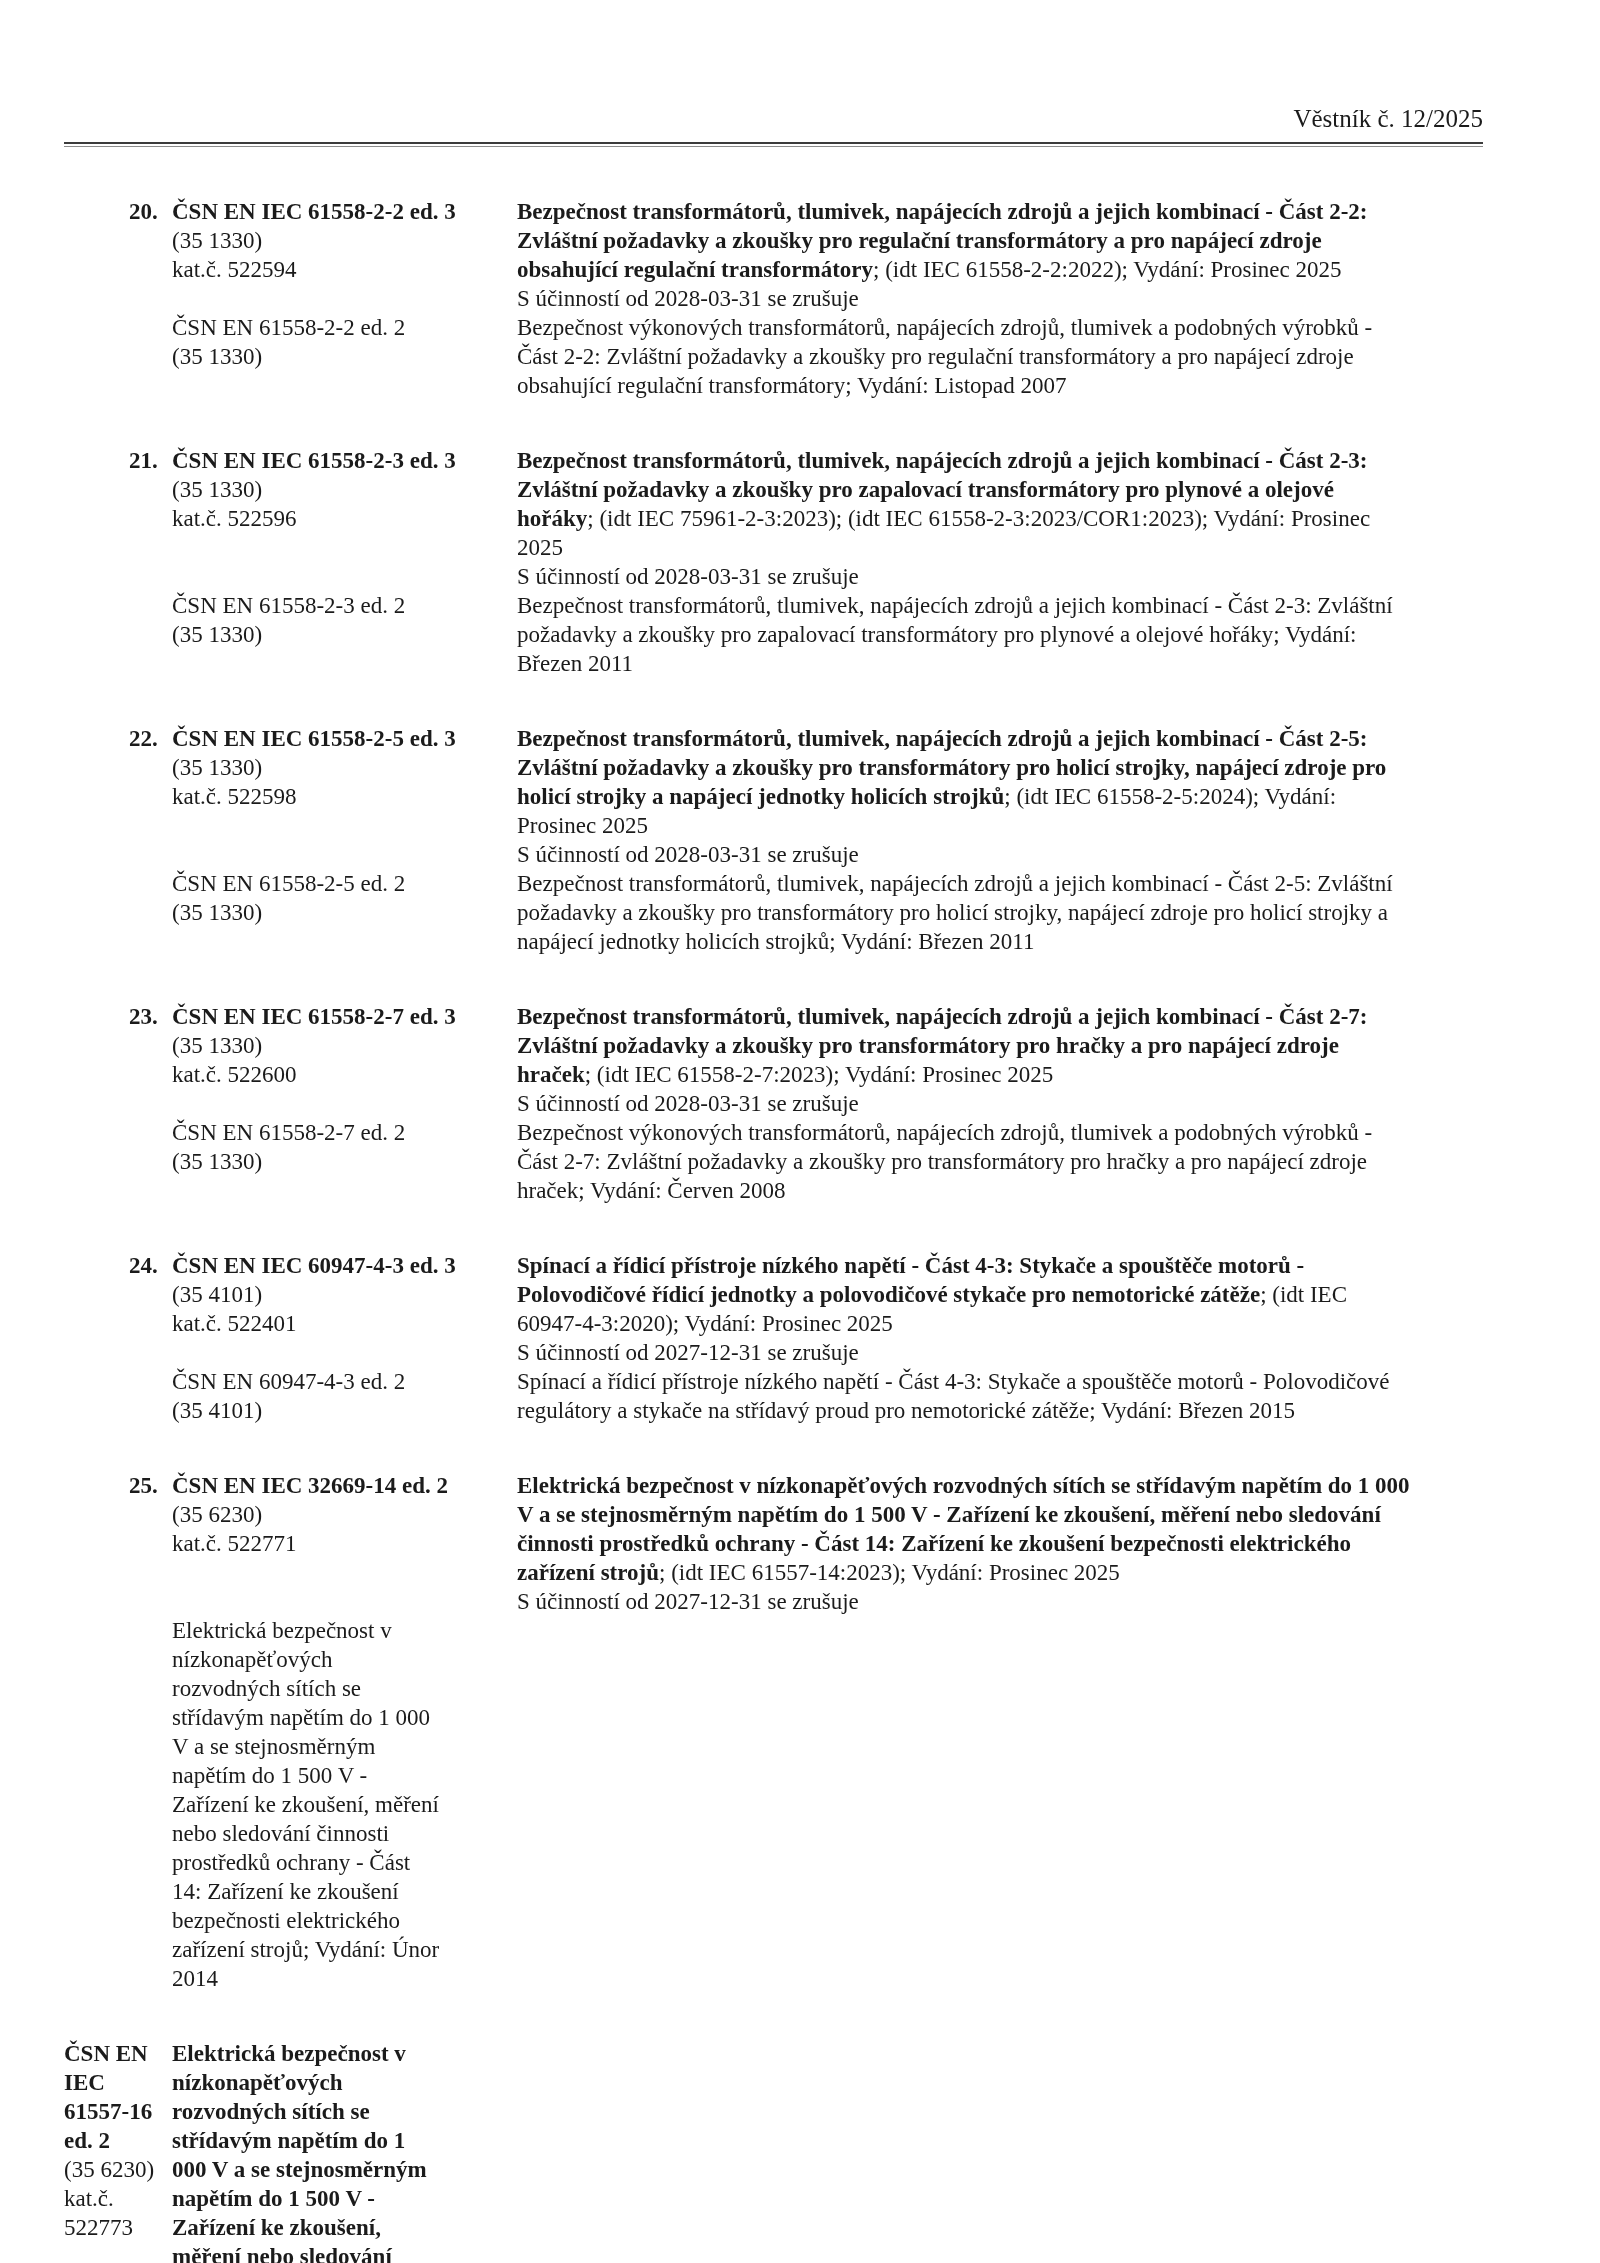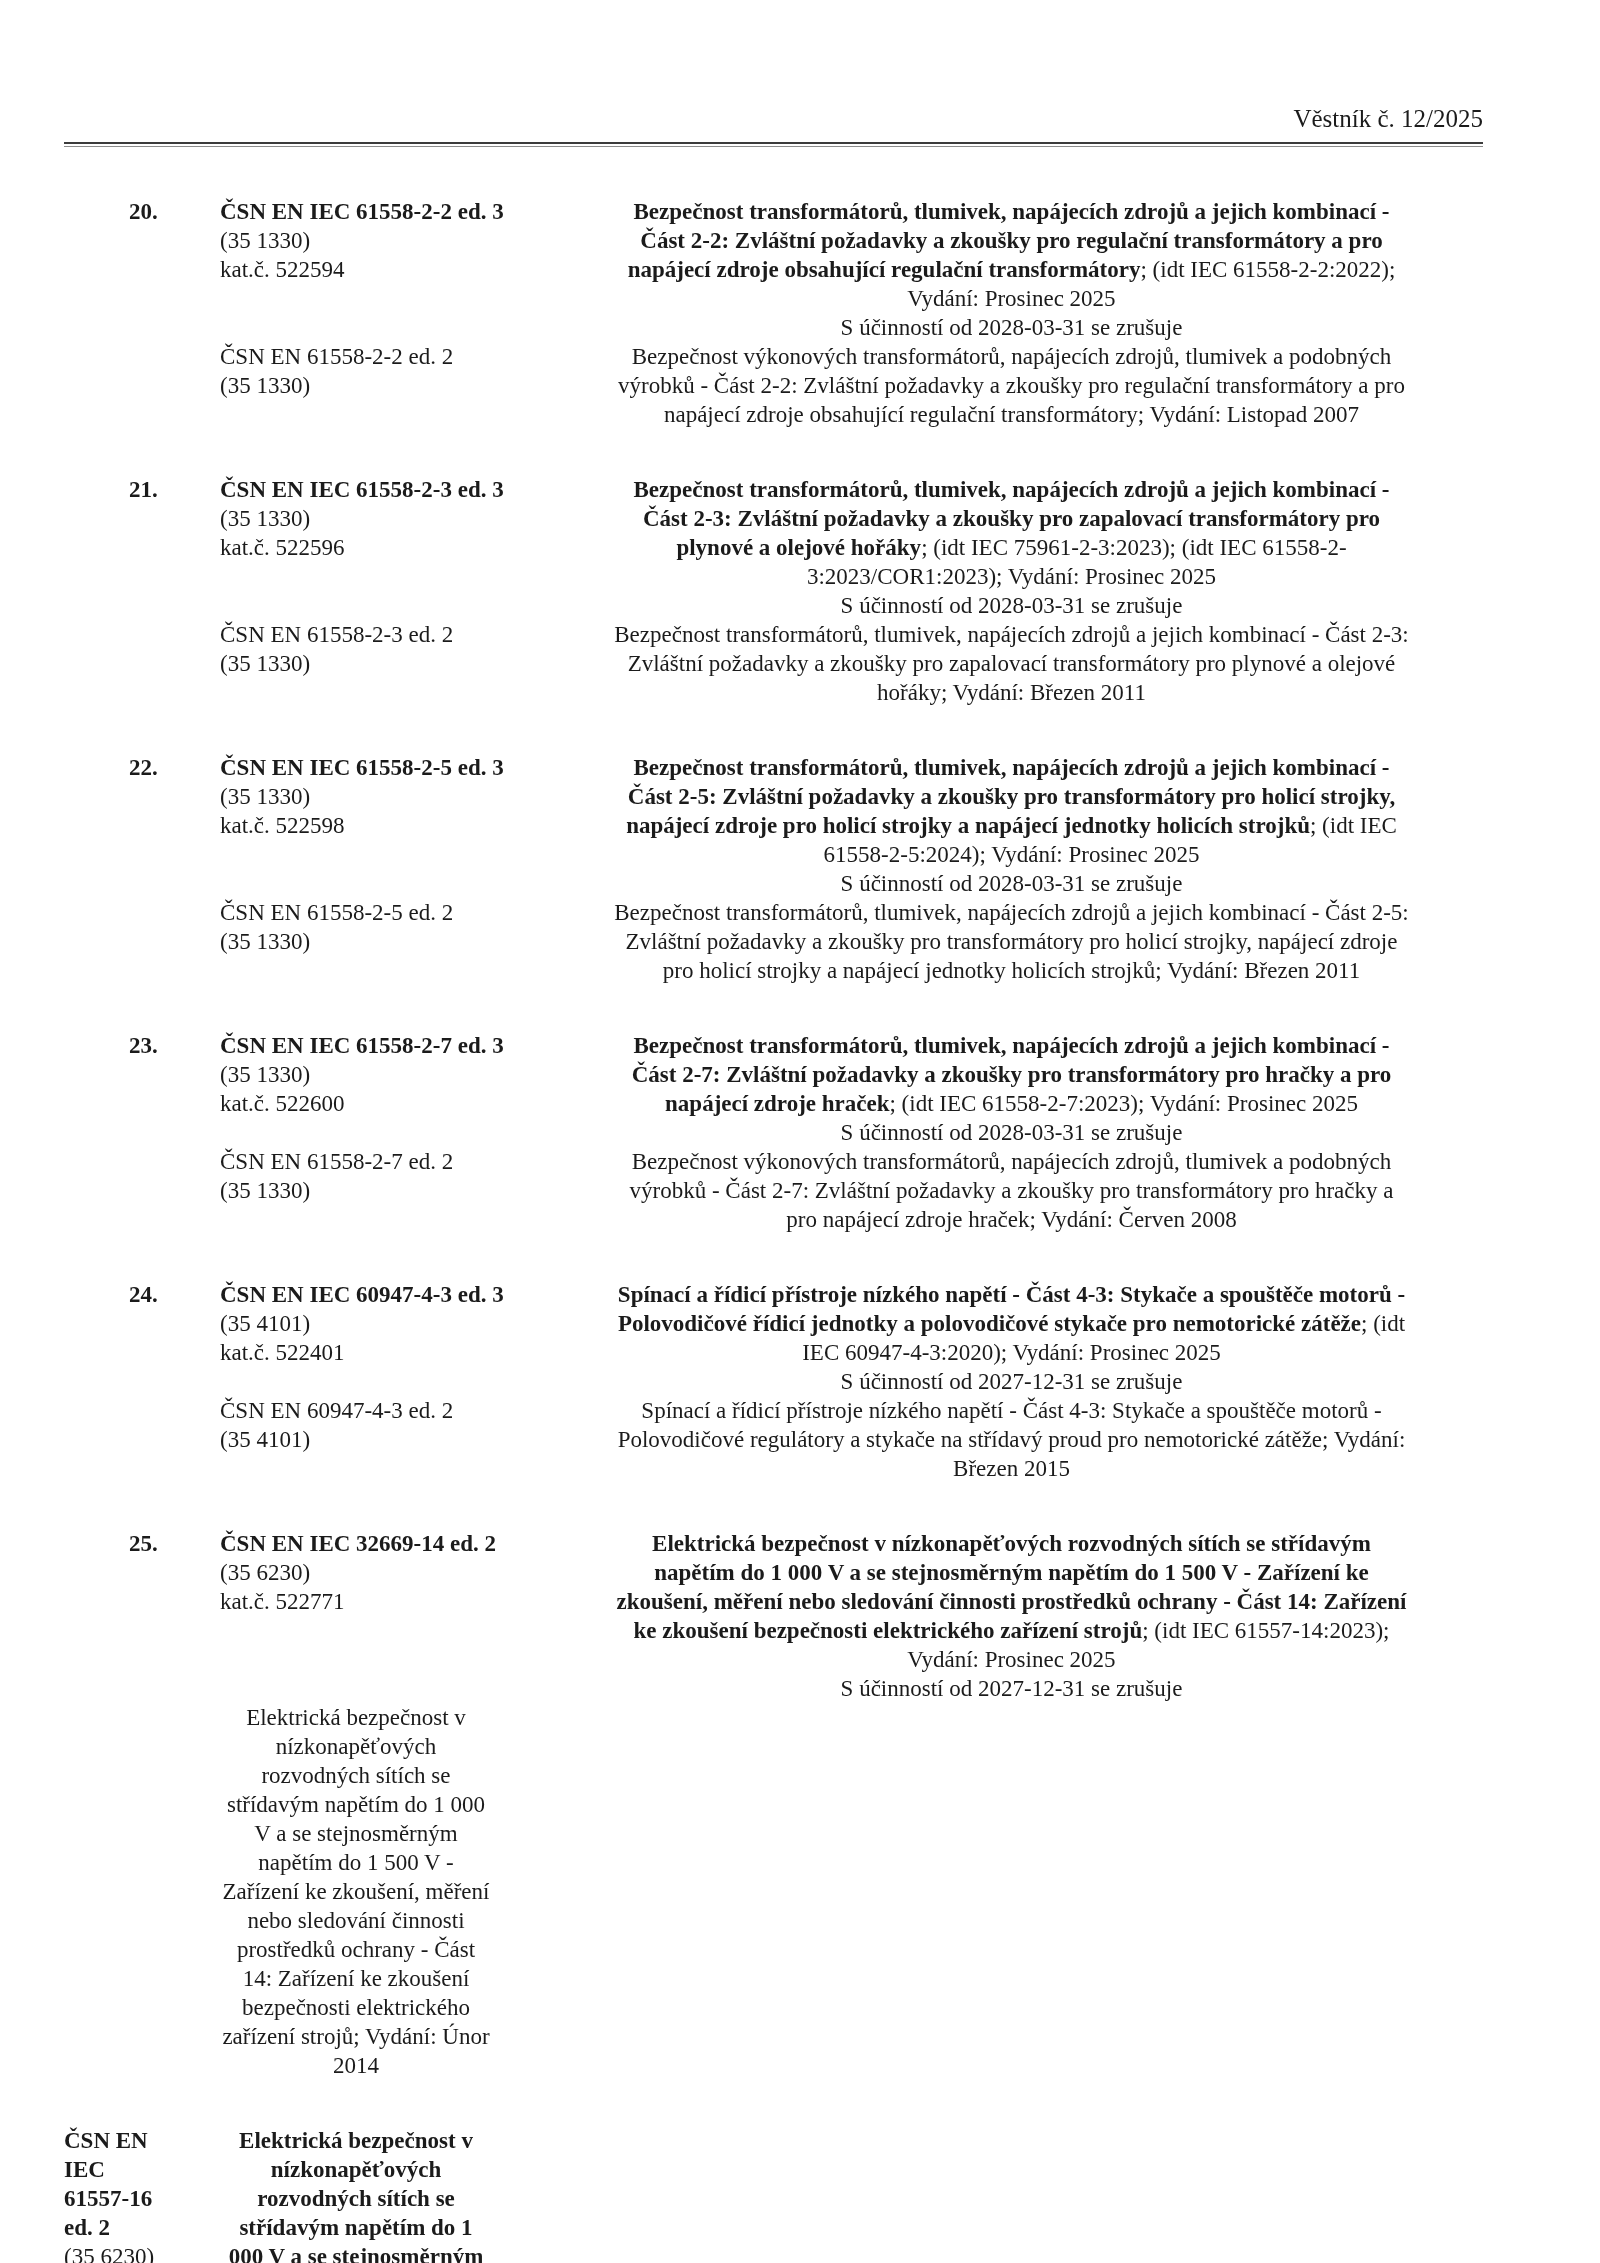--- a/index.html
+++ b/index.html
@@ -22,24 +22,24 @@
   }
   .rule {
     margin-top: 8px;
     height: 2px;
     border-top: 2px solid #3c3c3c;
     border-bottom: 1px solid #8c8c8c;
   }
   .entries { margin-top: 50px; }
   .entry { margin-bottom: 46px; }
   .entry:last-child { margin-bottom: 13px; }
-  .row { display: grid; grid-template-columns: 108px 345px 1fr; gap: 48px; }
+  .row { display: grid; grid-template-columns: 108px 345px 1fr; }
   .row .num { padding-left: 65px; font-weight: bold; }
   .row.sub { }
-  .right { padding-right: 73px; text-align: center; }
+  .right { padding-right: 73px; }
   p { margin: 0; }
   .bold { font-weight: bold; }
   .page-num { text-align: center; }
 </style>
 </head>
 <body>
 
 <div class="content">
 
   <div class="header-row">Věstník č. 12/2025</div>

